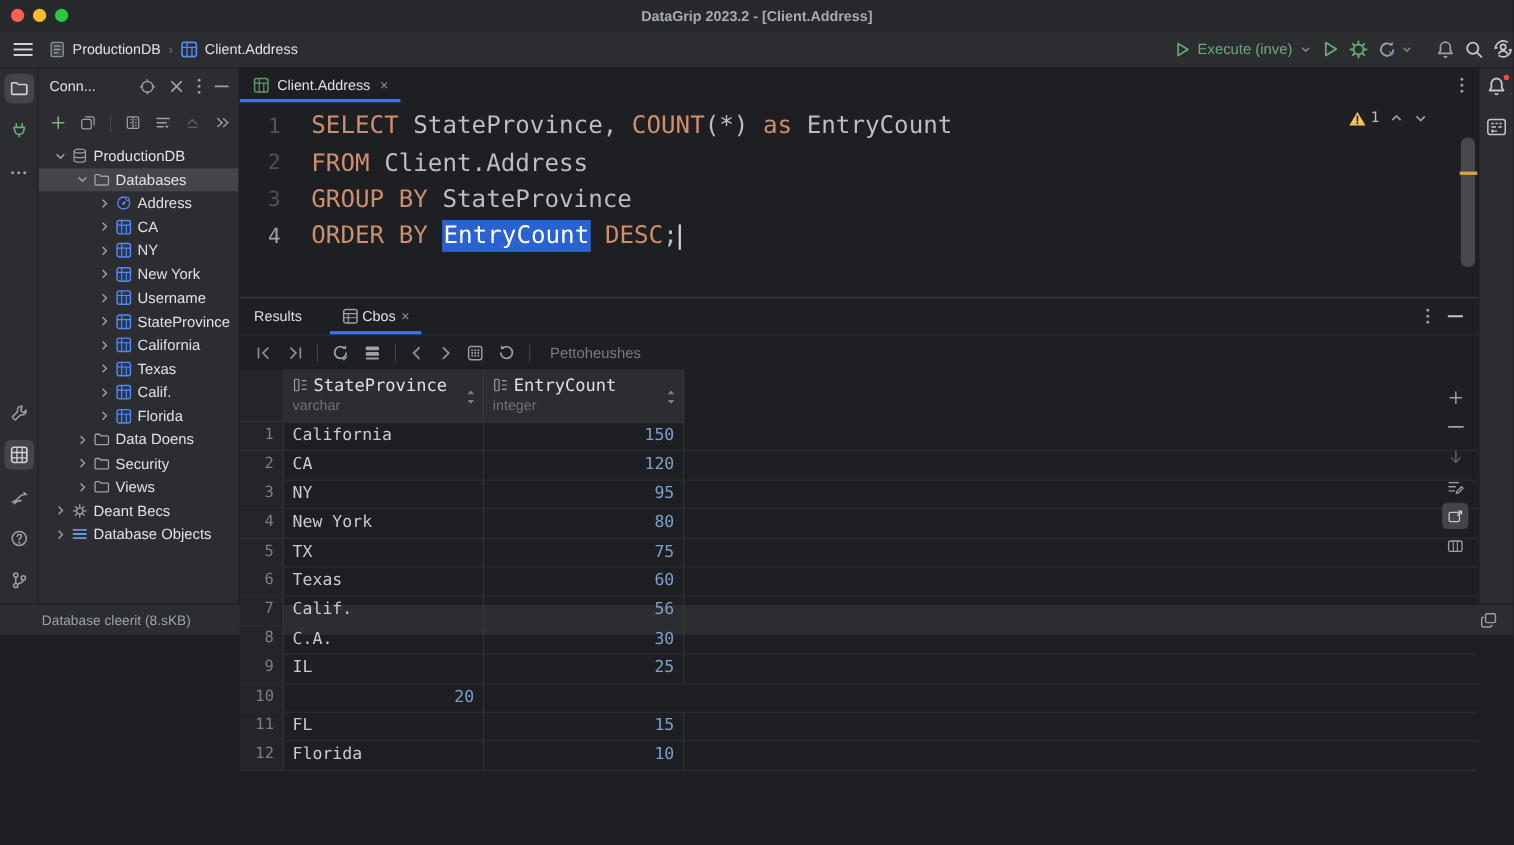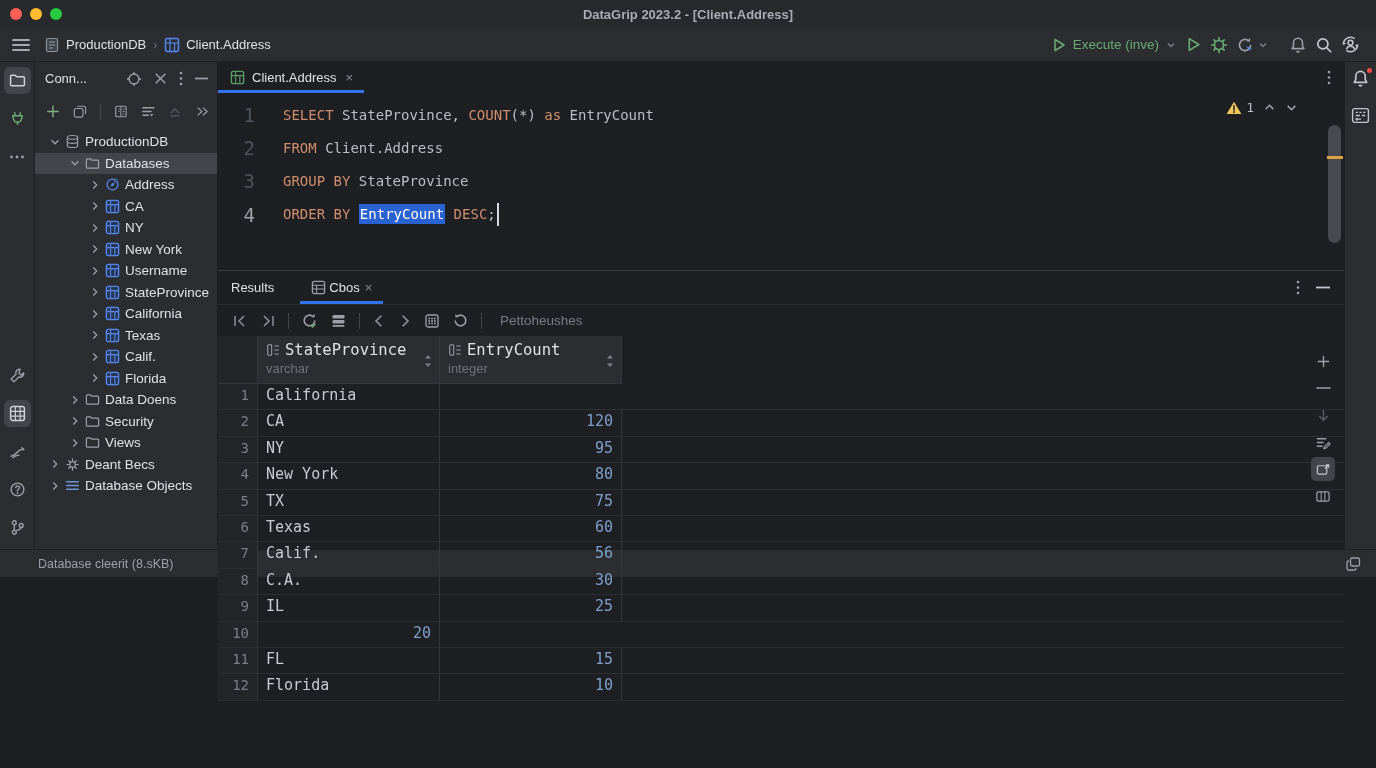--- a/index.html
+++ b/index.html
@@ -21,21 +21,21 @@
   .traffic span{width:12px;height:12px;border-radius:50%;}
   .tl-red{background:#ff5f57;} .tl-yellow{background:#febc2e;} .tl-green{background:#28c840;}
   .win-title{position:absolute;left:0;right:0;text-align:center;font-size:13px;font-weight:bold;color:#a8acb3;}
 
   
   .toolbar{height:34px;background:var(--bg-panel);display:flex;align-items:center;flex:none;border-bottom:1px solid #1e1f22;}
   .hamburger{padding:0 14px 0 12px;}
   .crumbs{display:flex;align-items:center;gap:7px;font-size:13px;color:var(--text);}
   .crumb{display:flex;align-items:center;gap:6px;}
   .crumb-sep{color:#6f737a;font-size:12px;}
-  .tb-right{margin-left:auto;display:flex;align-items:center;gap:8px;padding-right:16px;}
+  .tb-right{margin-left:auto;display:flex;align-items:center;gap:8px;}
   .exec{display:flex;align-items:center;gap:6px;color:var(--green);font-size:13.5px;}
   .iconbtn{display:flex;align-items:center;gap:3px;}
 
   
   .content{flex:1;display:flex;min-height:0;}
 
   .activitybar{width:35px;background:var(--bg-panel);border-right:1px solid #1e1f22;display:flex;flex-direction:column;align-items:center;padding:5px 0 8px;flex:none;}
   .ab-btn{width:27px;height:27px;display:flex;align-items:center;justify-content:center;border-radius:6px;margin-bottom:11px;}
   .ab-btn.sel{background:var(--selrow);}
   .ab-spacer{flex:1;}
@@ -58,21 +58,21 @@
   .ed-tab{display:flex;align-items:center;gap:7px;padding:0 11px 0 12px;position:relative;font-size:13px;color:var(--text);}
   .ed-tab::after{content:"";position:absolute;left:0;right:0;bottom:0;height:3px;background:var(--accent);}
   .tab-close{color:#8c8f96;font-size:13px;padding-left:2px;}
   .tab-kebab{margin-left:auto;display:flex;align-items:center;padding-right:13px;}
 
   .editor{height:177px;position:relative;flex:none;font-family:"DejaVu Sans Mono",monospace;}
   .code-area{padding-top:5px;}
   .code-line{height:33.4px;display:flex;align-items:center;}
   .ln{width:37px;text-align:right;font-size:19px;color:#4d525b;flex:none;}
   .ln.cur{color:#9da0a8;}
-  .code{margin-left:28px;font-size:14px;color:var(--code);white-space:pre;}
+  .code{margin-left:28px;font-size:22px;color:var(--code);white-space:pre;}
   .tok-kw{color:var(--kw);}
   .tok-id{color:var(--code);}
   .tok-sel{background:var(--sel);color:#fff;padding:2px 1px;}
   .caret{display:inline-block;width:2px;height:23px;background:#d4d7dd;vertical-align:middle;margin-left:1px;}
   .warn-widget{position:absolute;top:7px;right:46px;display:flex;align-items:center;gap:9px;}
   .warn-count{font-size:13px;color:#bcbec4;margin-left:-5px;}
   .ed-scrollbar{position:absolute;right:3px;top:32px;width:13px;height:118px;background:#47494e;border-radius:7px;}
   .ed-stripe-mark{position:absolute;right:1px;top:63px;width:16px;height:3px;background:#d9a343;}
 
   
@@ -703,20 +703,21 @@
               <svg class="g-sort" width="10" height="14" viewBox="0 0 10 14">
                   <path d="M5 1l3 3.4H2z" fill="#7e8187"></path>
                   <path d="M5 13L2 9.6h6z" fill="#7e8187"></path>
                 </svg>
             </div>
           </div>
           <div id="grid-rows">
   <div class="g-row">
     <span class="g-rn">1</span>
     <span class="g-c1">California</span>
+    <span class="g-c2">150</span>
   </div>
 
   <div class="g-row">
     <span class="g-rn">2</span>
     <span class="g-c1">CA</span>
     <span class="g-c2">120</span>
   </div>
 
   <div class="g-row">
     <span class="g-rn">3</span>

